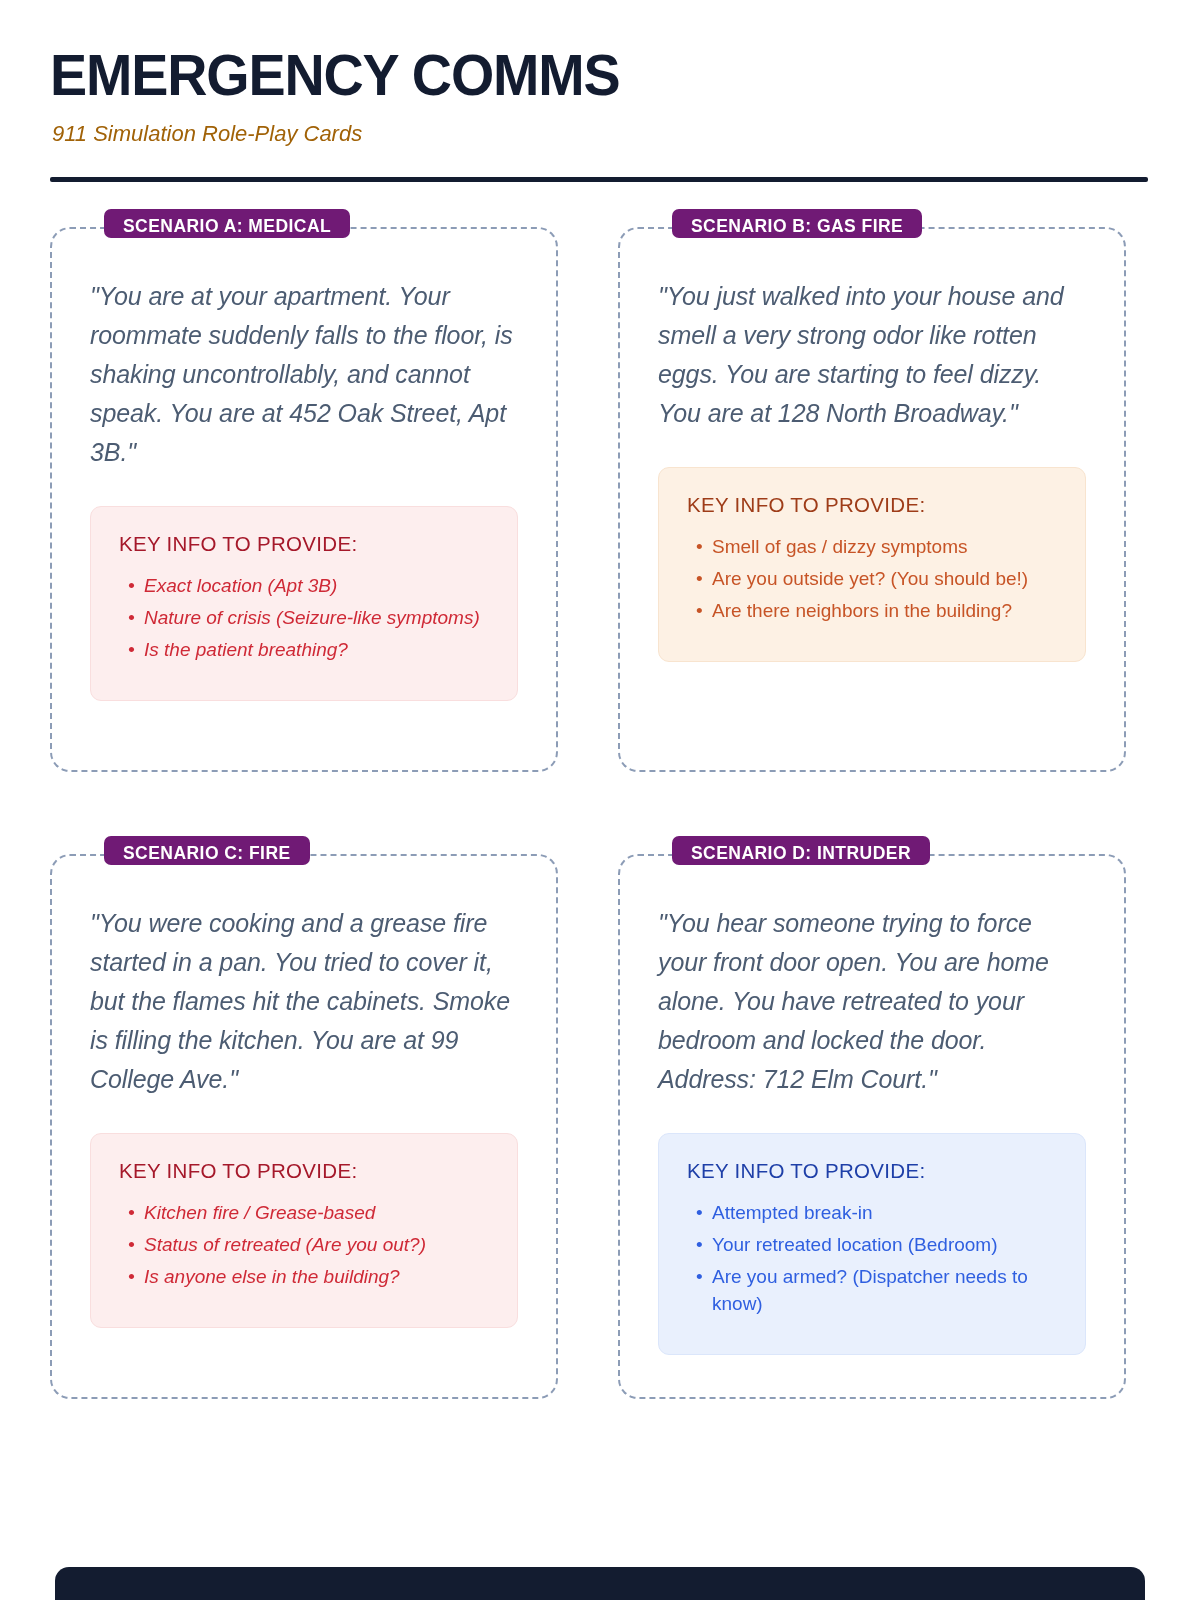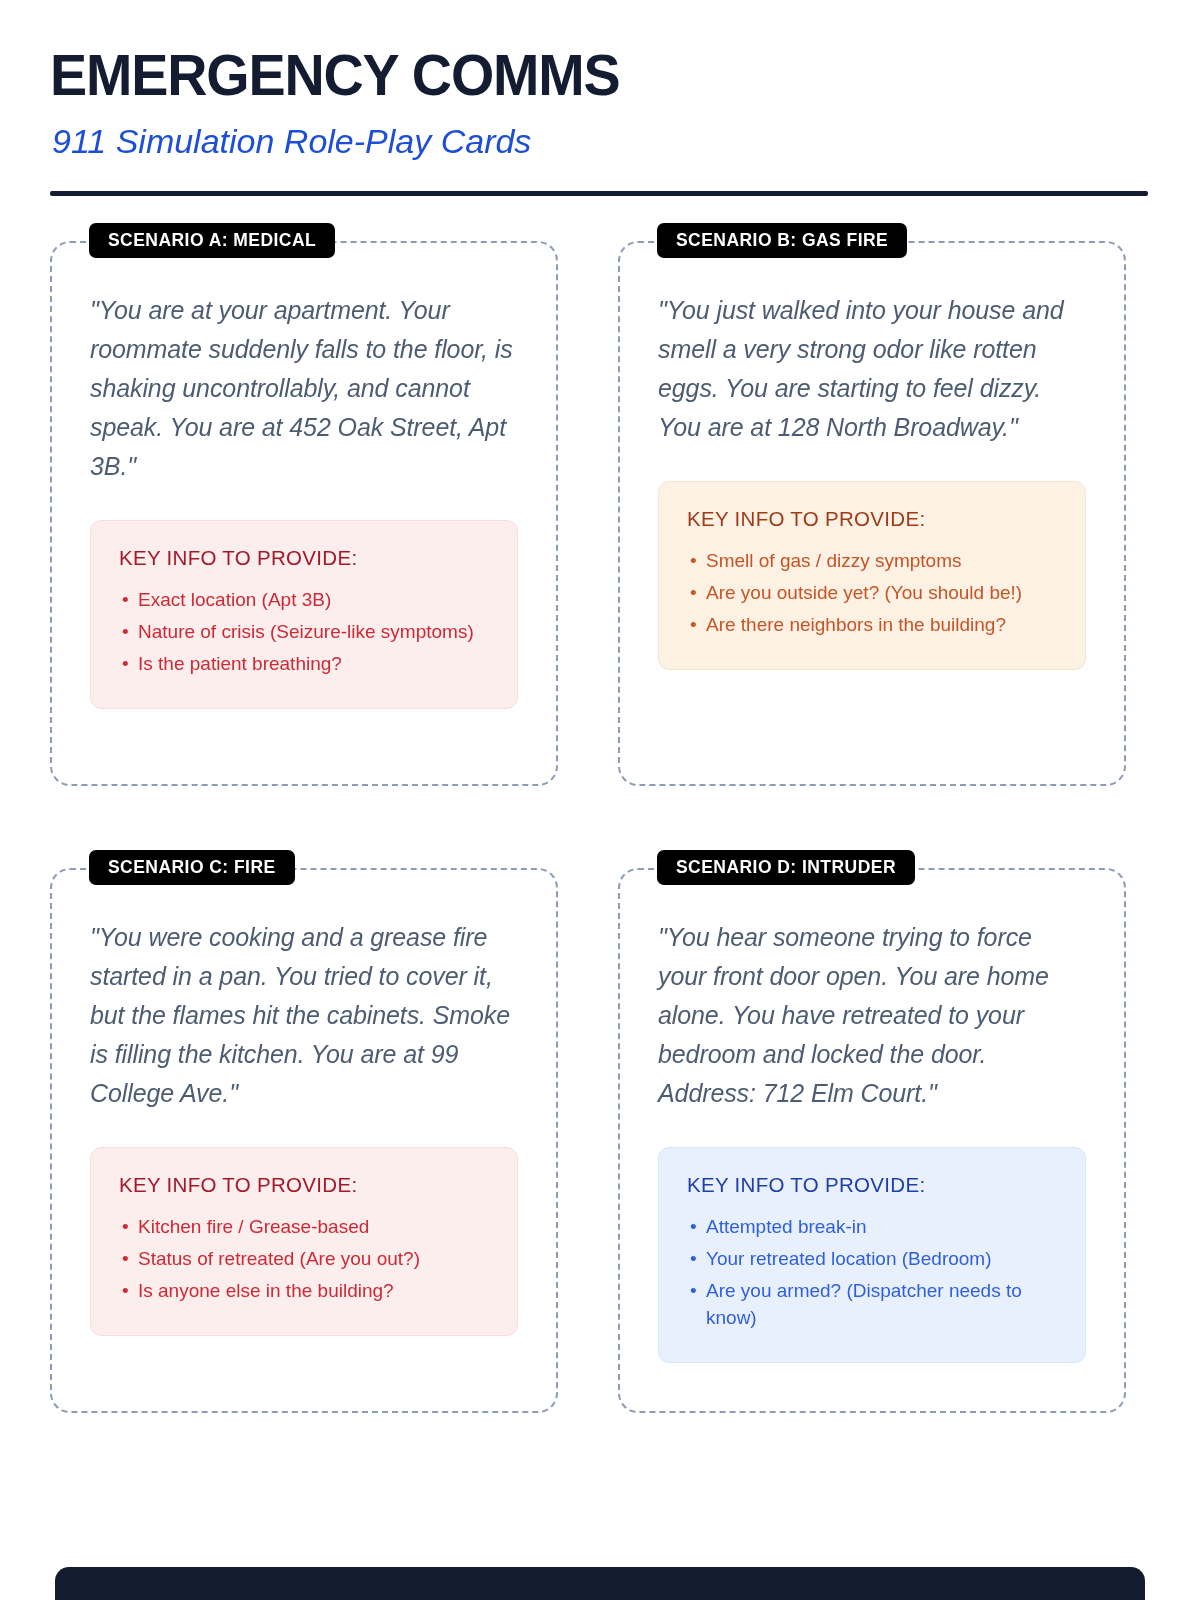--- a/index.html
+++ b/index.html
@@ -32,23 +32,23 @@
     font-size: 58px;
     font-weight: 700;
     letter-spacing: -1.2px;
     color: #131c30;
     margin: 0;
     line-height: 1.08;
     transform: scaleX(0.96);
     transform-origin: left center;
   }
   .subtitle {
-    font-size: 34px;
+    font-size: 22px;
     font-style: italic;
-    color: #1d4ed8;
+    color: #a16207;
     margin: 14px 0 0 2px;
     line-height: 1.2;
     font-weight: 400;
   }
   .header-rule {
     margin-top: 30px;
     height: 5px;
     background: #131c30;
     border-radius: 2px;
     width: 1098px;
@@ -70,27 +70,27 @@
     box-sizing: border-box;
     padding: 48px 38px 30px 38px;
     min-height: 545px;
     display: flex;
     flex-direction: column;
   }
 
   .badge {
     position: absolute;
     top: -20px;
-    left: 37px;
-    background: #000000;
+    left: 52px;
+    background: #701a75;
     color: #ffffff;
     font-size: 17.5px;
     font-weight: 700;
     letter-spacing: 0.45px;
-    padding: 9px 19px 8px 19px;
+    padding: 9px 19px 2px 19px;
     border-radius: 7px;
     line-height: 1;
     white-space: nowrap;
   }
 
   .quote {
     font-size: 25px;
     font-style: italic;
     line-height: 39px;
     color: #4c5c72;
@@ -107,42 +107,42 @@
   }
   .keybox-title {
     font-size: 20.5px;
     font-weight: 400;
     letter-spacing: 0.3px;
     margin: 0 0 16px 0;
     line-height: 1.1;
   }
   .keylist {
     list-style: none;
-    margin: 3px;
+    margin: 9px;
     padding: 0;
   }
   .keylist li {
     font-size: 19px;
     line-height: 27px;
     margin-bottom: 5px;
     position: relative;
     padding-left: 16px;
   }
   .keylist li:last-child { margin-bottom: 0; }
   .keylist li::before {
     content: "\2022";
     position: absolute;
     left: 0;
     top: 0;
   }
 
   
   .pal-red .keybox      { background: #fdeeee; border: 1px solid #f9dede; }
   .pal-red .keybox-title{ color: #a5182a; }
-  .pal-red .keylist li  { color: #cf2936; }
+  .pal-red .keylist li  { color: #cf2936; font-style: italic; }
 
   
   .pal-amber .keybox      { background: #fdf1e4; border: 1px solid #f8e4cf; }
   .pal-amber .keybox-title{ color: #9e3c18; }
   .pal-amber .keylist li  { color: #c75426; }
 
   
   .pal-blue .keybox      { background: #e9f0fd; border: 1px solid #dbe6fb; }
   .pal-blue .keybox-title{ color: #1e3fa8; }
   .pal-blue .keylist li  { color: #2f5fe0; }

